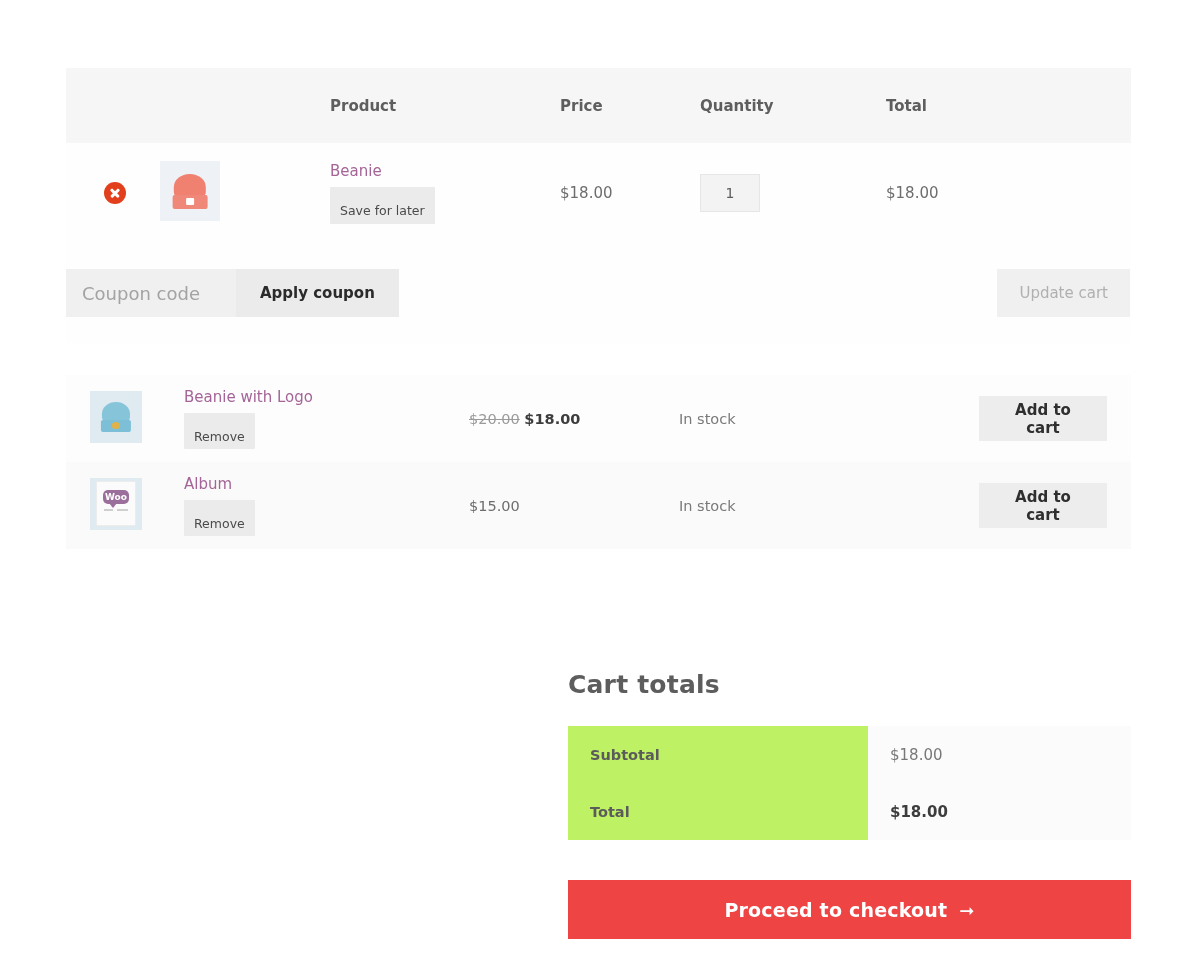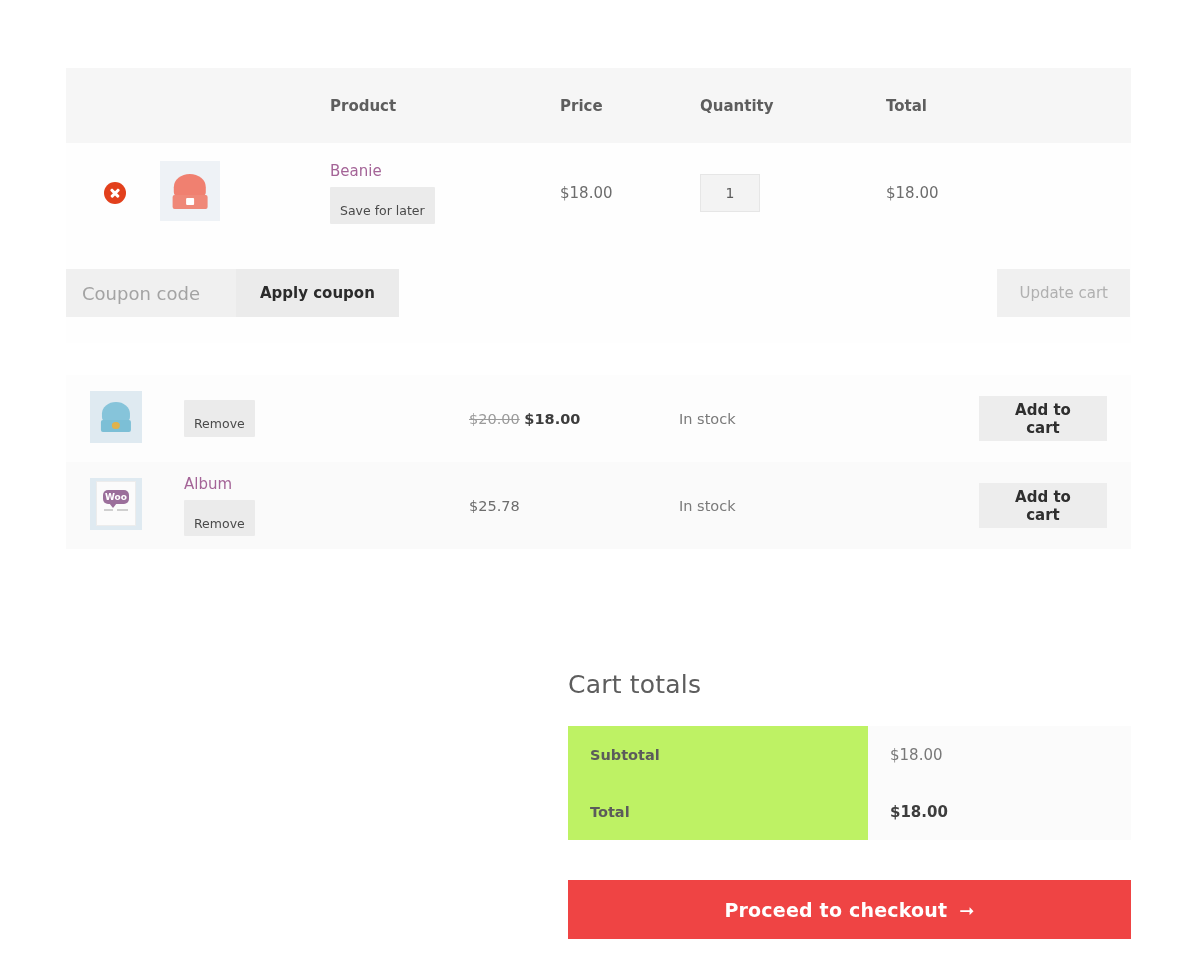--- a/index.html
+++ b/index.html
@@ -238,21 +238,21 @@
     height: 45px;
     padding: 0 26px;
     cursor: pointer;
     font-family: inherit;
   }
 
   
   .totals { position: absolute; left: 568px; top: 670px; width: 563px; }
   .totals-title {
     font-size: 25px;
-    font-weight: 400;
+    font-weight: 700;
     color: #5d5d5d;
     margin: 0 0 27px 0;
     letter-spacing: .2px;
   }
   table.totals-table { width: 100%; border-collapse: collapse; table-layout: fixed; }
   .totals-table td { padding: 0; border: none; height: 57px; vertical-align: middle; }
   .tt-label {
     width: 300px;
     background: #bef264;
     padding-left: 22px !important;
@@ -351,20 +351,21 @@
 
     <div class="saved-row r0">
       <div class="sv-thumb">
         <span class="thumb beanie-blue blue sm">
           <span class="bn bn-crown"></span>
           <span class="bn bn-brim"></span>
           <span class="bn bn-tag"></span>
         </span>
       </div>
       <div class="sv-info">
+        <a class="prod-link" href="#">Beanie with Logo</a>
         <button class="pill-btn">Remove</button>
       </div>
       <div class="sv-price">
         <span class="old-price">$20.00</span>
         <span class="new-price">$18.00</span>
       </div>
       <div class="sv-stock">In stock</div>
       <div class="sv-action">
         <button class="addcart-btn">Add to cart</button>
       </div>
@@ -378,21 +379,21 @@
             <span class="alb-line alb-l1"></span>
             <span class="alb-line alb-l2"></span>
           </span>
         </span>
       </div>
       <div class="sv-info">
         <a class="prod-link" href="#">Album</a>
         <button class="pill-btn">Remove</button>
       </div>
       <div class="sv-price">
-        <span>$25.78</span>
+        <span>$15.00</span>
       </div>
       <div class="sv-stock">In stock</div>
       <div class="sv-action">
         <button class="addcart-btn">Add to cart</button>
       </div>
     </div>
   </div>
 
   <div class="totals">
     <h2 class="totals-title">Cart totals</h2>

